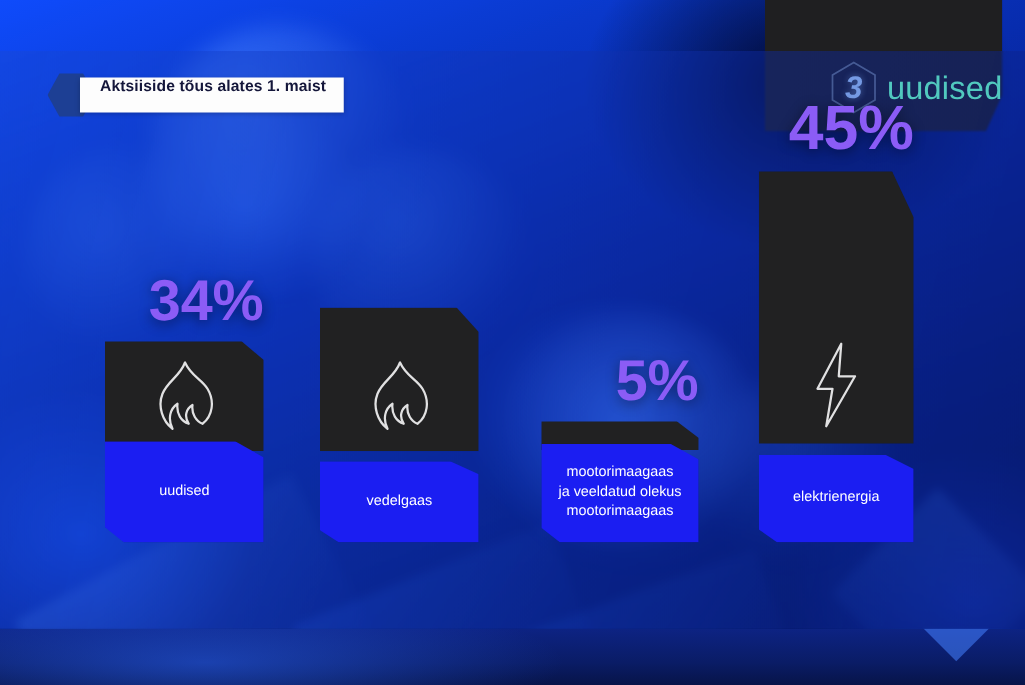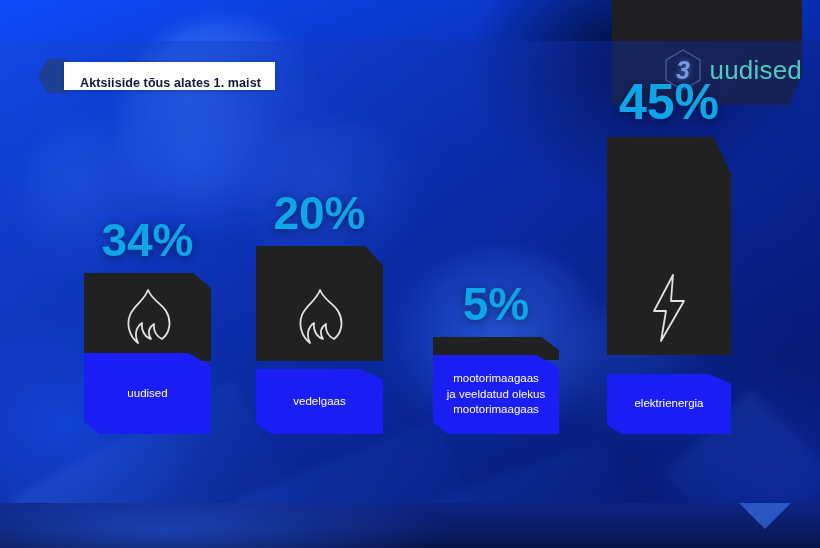--- a/index.html
+++ b/index.html
@@ -124,21 +124,21 @@
     width: 38px;
     height: 36px;
     background: #1d3f94;
     clip-path: polygon(25% 2%, 75% 2%, 100% 50%, 75% 98%, 25% 98%, 0 50%);
     z-index: 1;
   }
   .title-box {
     margin-left: -12px;
     height: 28px;
     display: flex;
-    align-items: flex-end;
+    align-items: flex-start;
     padding: 0 14px 0 16px;
     background: #fdfdfd;
     z-index: 2;
     box-shadow: 0 1px 4px rgba(0,0,0,0.25);
   }
   .title-text {
     color: #14163a;
     font-size: 12.5px;
     font-weight: bold;
     letter-spacing: 0.1px;
@@ -192,22 +192,22 @@
 
   .bar-group {
     position: absolute;
     bottom: 114px;           
   }
 
   .bar-pct {
     position: absolute;
     left: 0;
     width: 100%;
-    text-align: center;
-    color: #0ea5e9;
+    text-align: right;
+    color: #8b5cf6;
     font-weight: bold;
     line-height: 1;
     white-space: nowrap;
     text-shadow: 0 2px 10px rgba(0,0,0,0.45);
   }
 
   
   .bar-stem {
     position: absolute;
     left: 0;
@@ -261,21 +261,21 @@
   #bar-3 .bar-pct { top: -60px; font-size: 50px; }
 
   #bar-0 .bar-stem { top: 0; height: 88px; }
   #bar-1 .bar-stem { top: 0; height: 115px; }
   #bar-2 .bar-stem { top: 0; height: 23px; }
   #bar-3 .bar-stem { top: 0; height: 218px; }
 
   #bar-0 .bar-base { height: 81px; }
   #bar-1 .bar-base { height: 65px; }
   #bar-2 .bar-base { height: 79px; }
-  #bar-3 .bar-base { height: 60px; }
+  #bar-3 .bar-base { height: 70px; }
 </style>
 </head>
 <body>
 
 <div id="stage">
 
   <div class="bg-photo">
     <div class="coin c1"></div>
     <div class="coin c5"></div>
     <div class="coin c2"></div>
@@ -324,21 +324,20 @@
                      C50 46 52 34 46 24 C41 16 33 14 28 3 Z" fill="none" stroke="#e9e9ea" stroke-width="1.8" stroke-linejoin="round"></path>
           </svg>
         </span>
       </div>
       <div class="bar-base">
         <span class="bar-label">uudised</span>
       </div>
     </div>
 
     <div class="bar-group" id="bar-1">
-      <div class="bar-pct">20%</div>
       <div class="bar-stem">
         <span class="bar-icon">
           <svg width="56" height="62" viewBox="0 0 56 62" aria-hidden="true">
             <path d="M28 3 C24 14 14 18 10 28 C6 38 10 50 18 56 C14 48 16 40 22 36
                      C21 44 25 50 31 52 C27 46 29 40 34 37 C33 44 37 50 42 52
                      C50 46 52 34 46 24 C41 16 33 14 28 3 Z" fill="none" stroke="#e9e9ea" stroke-width="1.8" stroke-linejoin="round"></path>
           </svg>
         </span>
       </div>
       <div class="bar-base">

